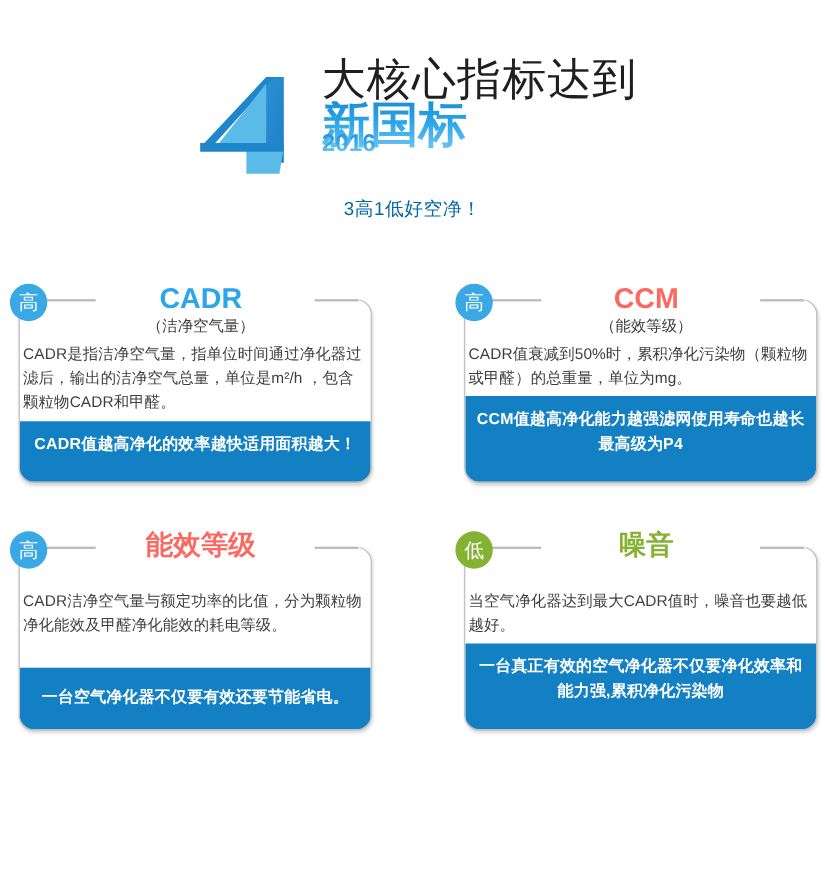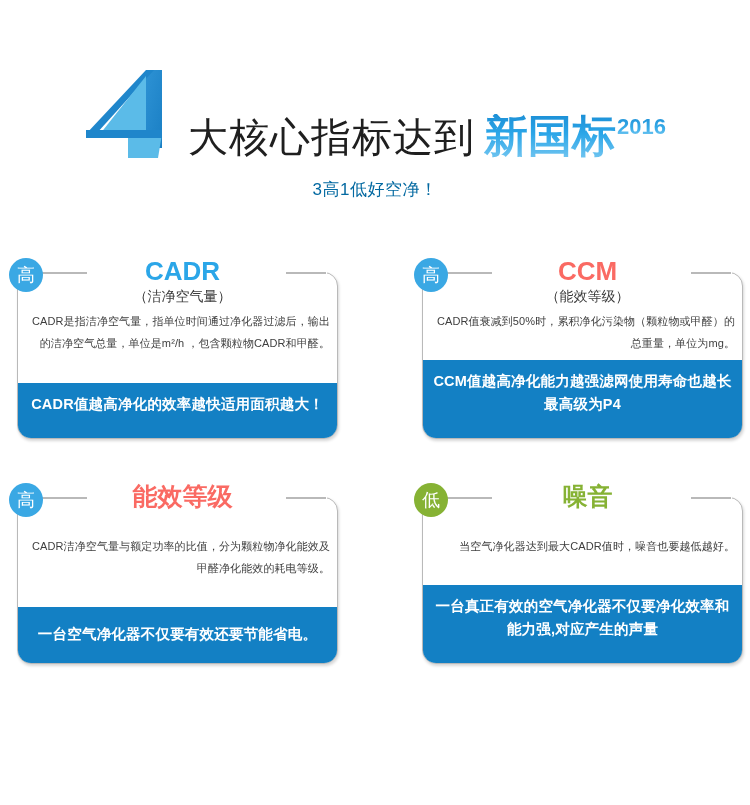--- a/index.html
+++ b/index.html
@@ -36,20 +36,21 @@
     width: 98px;
     height: 92px;
     margin-right: 6px;
     margin-bottom: 2px;
     flex: 0 0 auto;
   }
   .hero-text {
     display: flex;
     align-items: baseline;
     margin-bottom: 4px;
+    flex-direction: column;
   }
   .hero-main {
     font-size: 40px;
     font-weight: 400;
     letter-spacing: 1px;
     color: #1f1f1f;
     line-height: 1;
   }
   .hero-accent {
     font-size: 44px;
@@ -182,26 +183,25 @@
     font-size: 14px;
     color: #3b3b3b;
     z-index: 5;
   }
 
   .card-body {
     position: absolute;
     left: 16px;
     right: 10px;
     top: 62px;
-    font-size: 11px;
+    font-size: 14px;
     line-height: 22px;
     color: #3e3e3e;
     letter-spacing: 0.1px;
     z-index: 4;
-    text-align: right;
   }
 
   .card-banner {
     position: absolute;
     left: 0;
     right: 0;
     bottom: 0;
     background: #1380c4;
     color: #ffffff;
     font-size: 14.5px;
@@ -292,21 +292,21 @@
       <div class="stub left"></div>
       <div class="stub right"></div>
       <div class="badge blue">高</div>
       <div class="card-title cn" style="color:#fa6a63">能效等级</div>
       <div class="card-subtitle"></div>
       <div class="card-body">CADR洁净空气量与额定功率的比值，分为颗粒物净化能效及甲醛净化能效的耗电等级。</div>
     </div>
 
     <div class="card">
       <div class="card-frame">
-        <div class="card-banner">一台真正有效的空气净化器不仅要净化效率和能力强,对应产生的声量</div>
+        <div class="card-banner">一台真正有效的空气净化器不仅要净化效率和能力强,累积净化污染物</div>
       </div>
       <div class="frame-notch"></div>
       <div class="stub left"></div>
       <div class="stub right"></div>
       <div class="badge green">低</div>
       <div class="card-title cn" style="color:#86b234">噪音</div>
       <div class="card-subtitle"></div>
       <div class="card-body">当空气净化器达到最大CADR值时，噪音也要越低越好。</div>
     </div>
 

